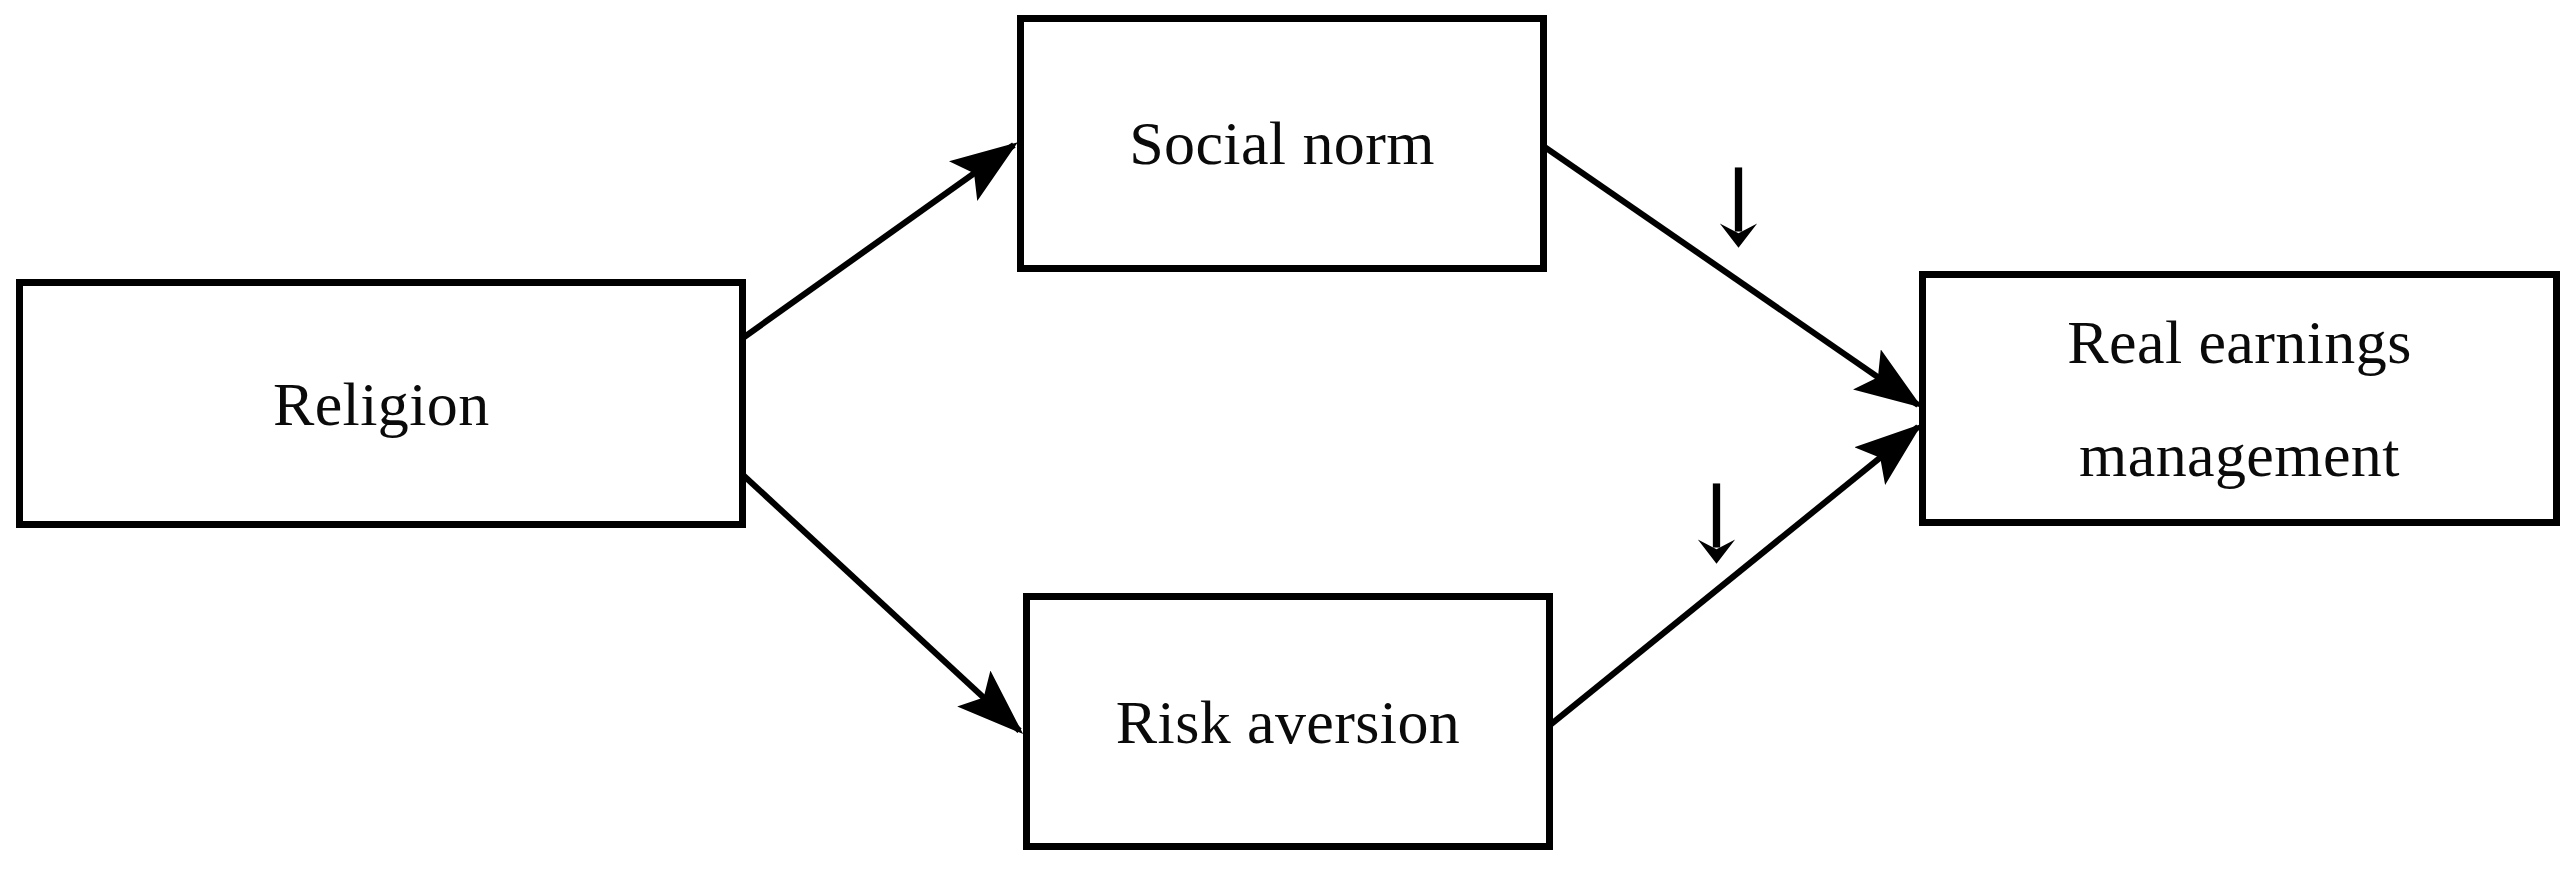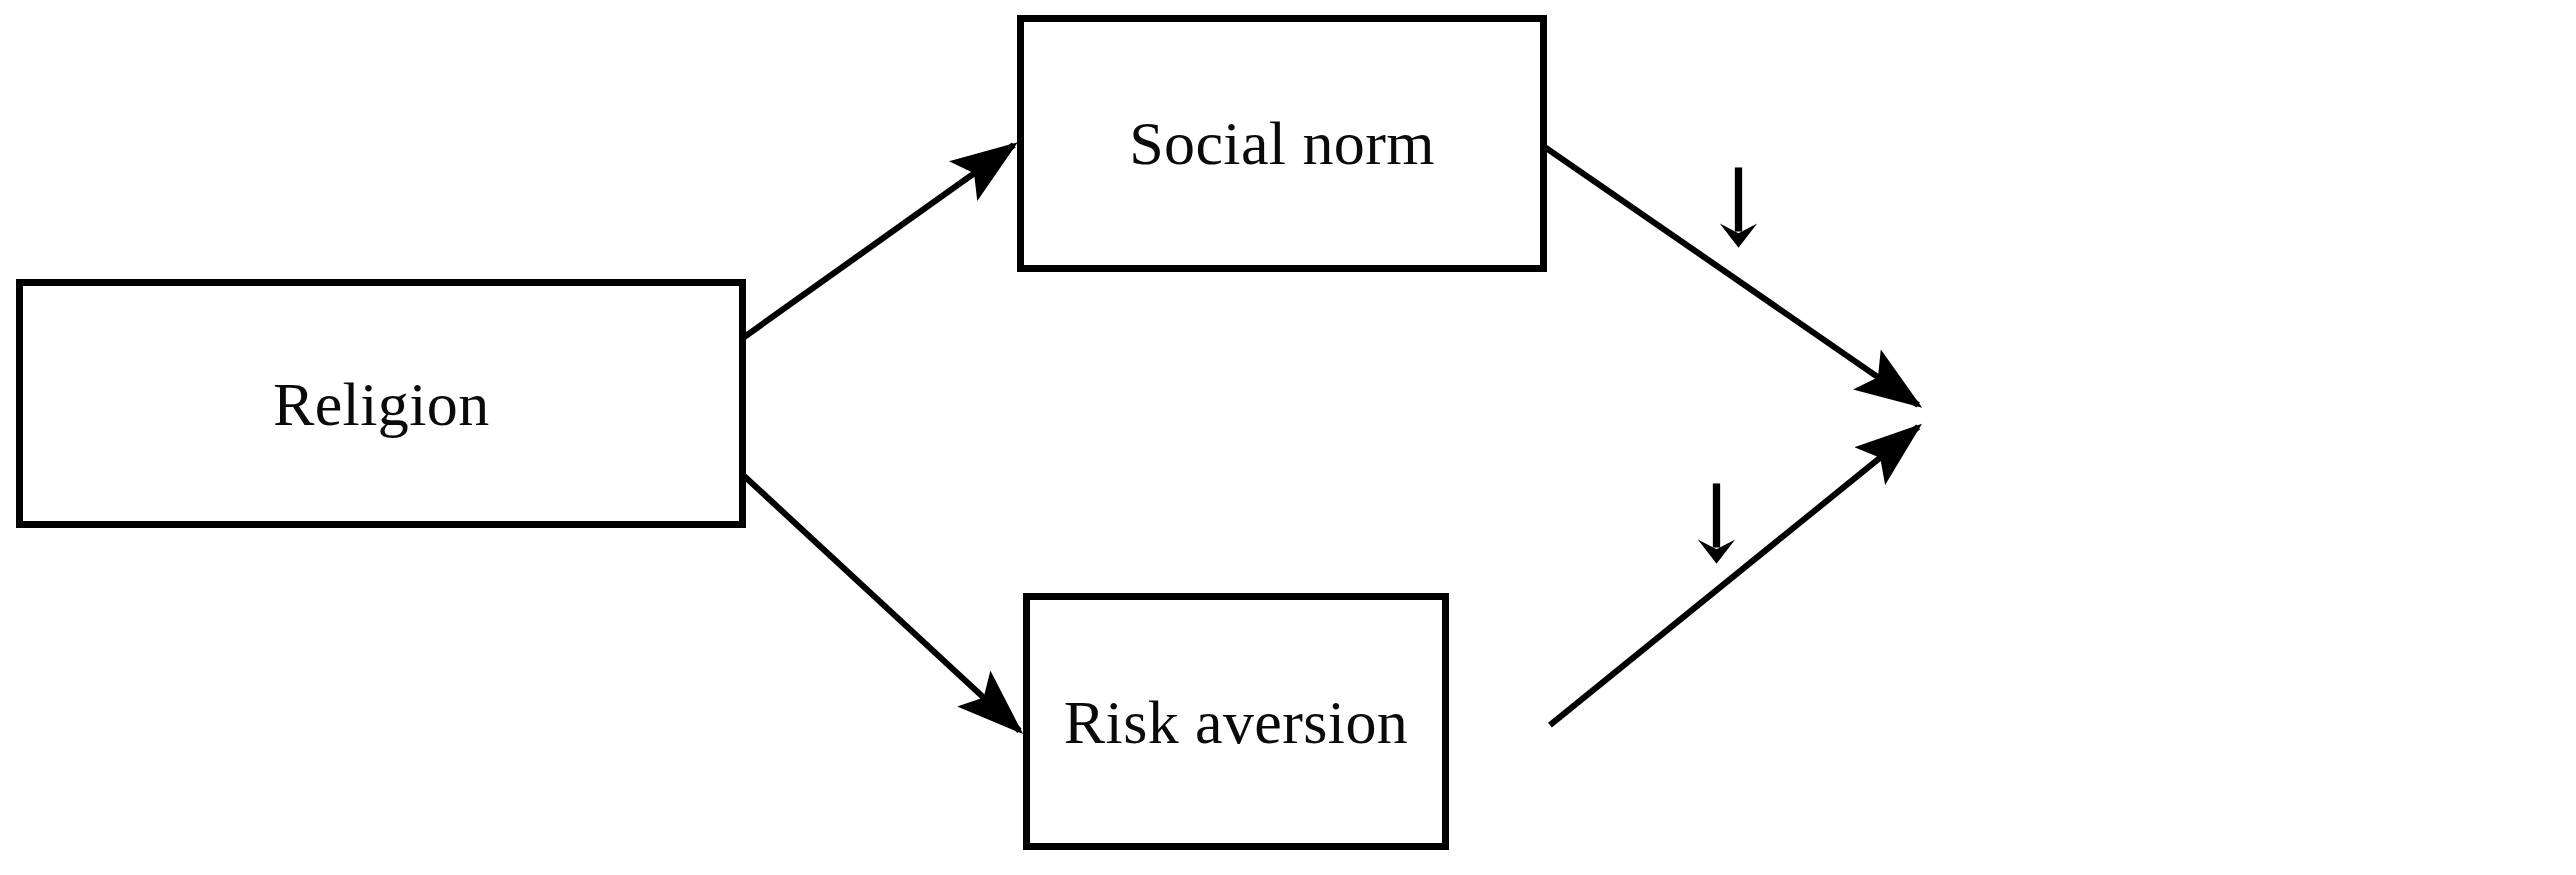--- a/index.html
+++ b/index.html
@@ -37,21 +37,21 @@
     white-space: nowrap;
   }
   .node-label.two-line {
     line-height: 1.82;
     white-space: normal;
   }
 
   
   #box-religion   { left: 16.3px;   top: 279px; width: 730px; height: 249px; }
   #box-socialnorm { left: 1017px; top: 14.7px;  width: 530px; height: 257px; }
-  #box-riskav     { left: 1023px; top: 593px; width: 426px; height: 257px; }
+  #box-riskav     { left: 1023px; top: 593px; width: 530px; height: 257px; }
   #box-rem        { left: 1919px; top: 271px; width: 641px; height: 255px; }
 
   
   #connectors {
     position: absolute;
     left: 0;
     top: 0;
     width: 2576px;
     height: 875px;
     z-index: 2;
@@ -94,20 +94,24 @@
   </div>
 
   <div id="box-socialnorm" class="node-box">
     <span class="node-label">Social norm</span>
   </div>
 
   <div id="box-riskav" class="node-box">
     <span class="node-label">Risk aversion</span>
   </div>
 
+  <div id="box-rem" class="node-box">
+    <span class="node-label two-line">Real earnings</span>
+    <span class="node-label two-line">management</span>
+  </div>
 
   <svg id="sign-upper" class="sign-glyph" viewBox="0 0 90 110">
     <line x1="45" y1="5" x2="45" y2="84" stroke="#000000" stroke-width="9"></line>
     <path d="M 22 74 L 45 104 L 68 74 L 45 86 z" fill="#000000"></path>
   </svg>
 
   <svg id="sign-lower" class="sign-glyph" viewBox="0 0 90 110">
     <line x1="45" y1="5" x2="45" y2="84" stroke="#000000" stroke-width="9"></line>
     <path d="M 22 74 L 45 104 L 68 74 L 45 86 z" fill="#000000"></path>
   </svg>

